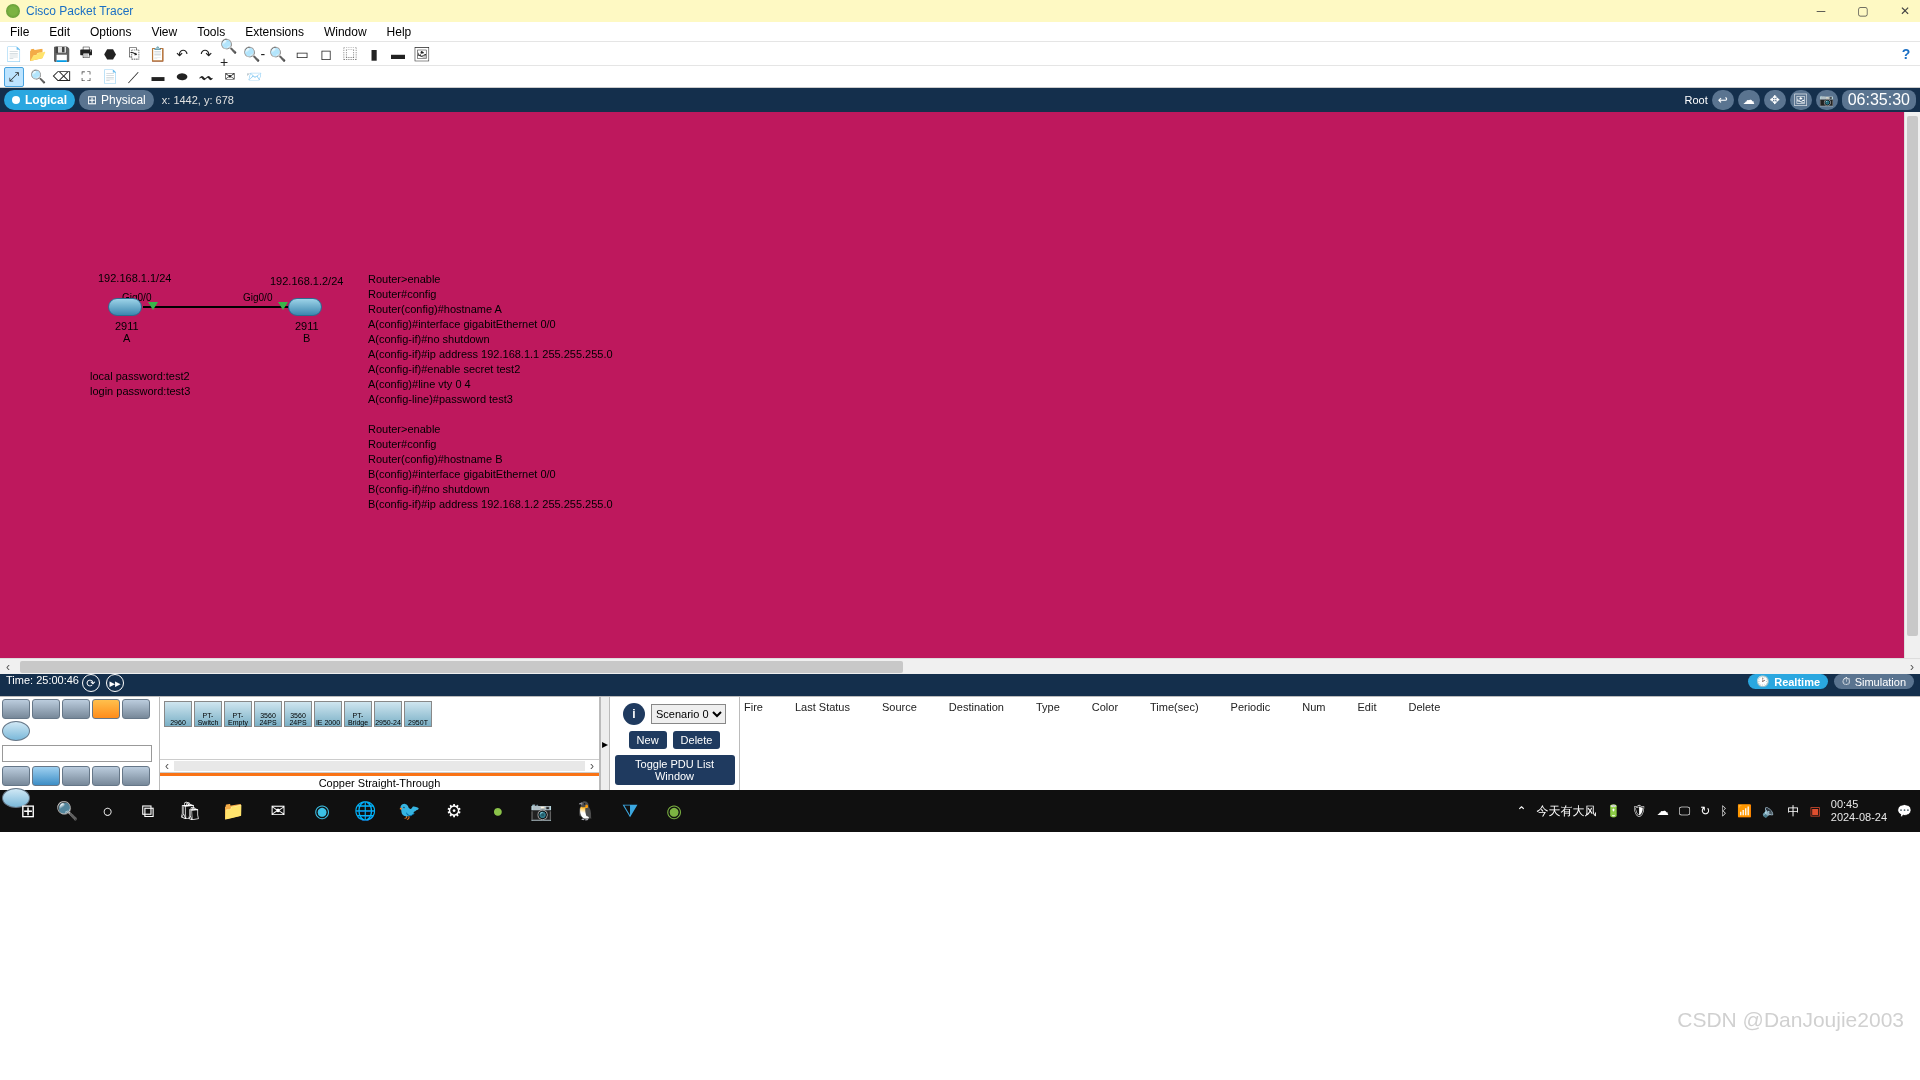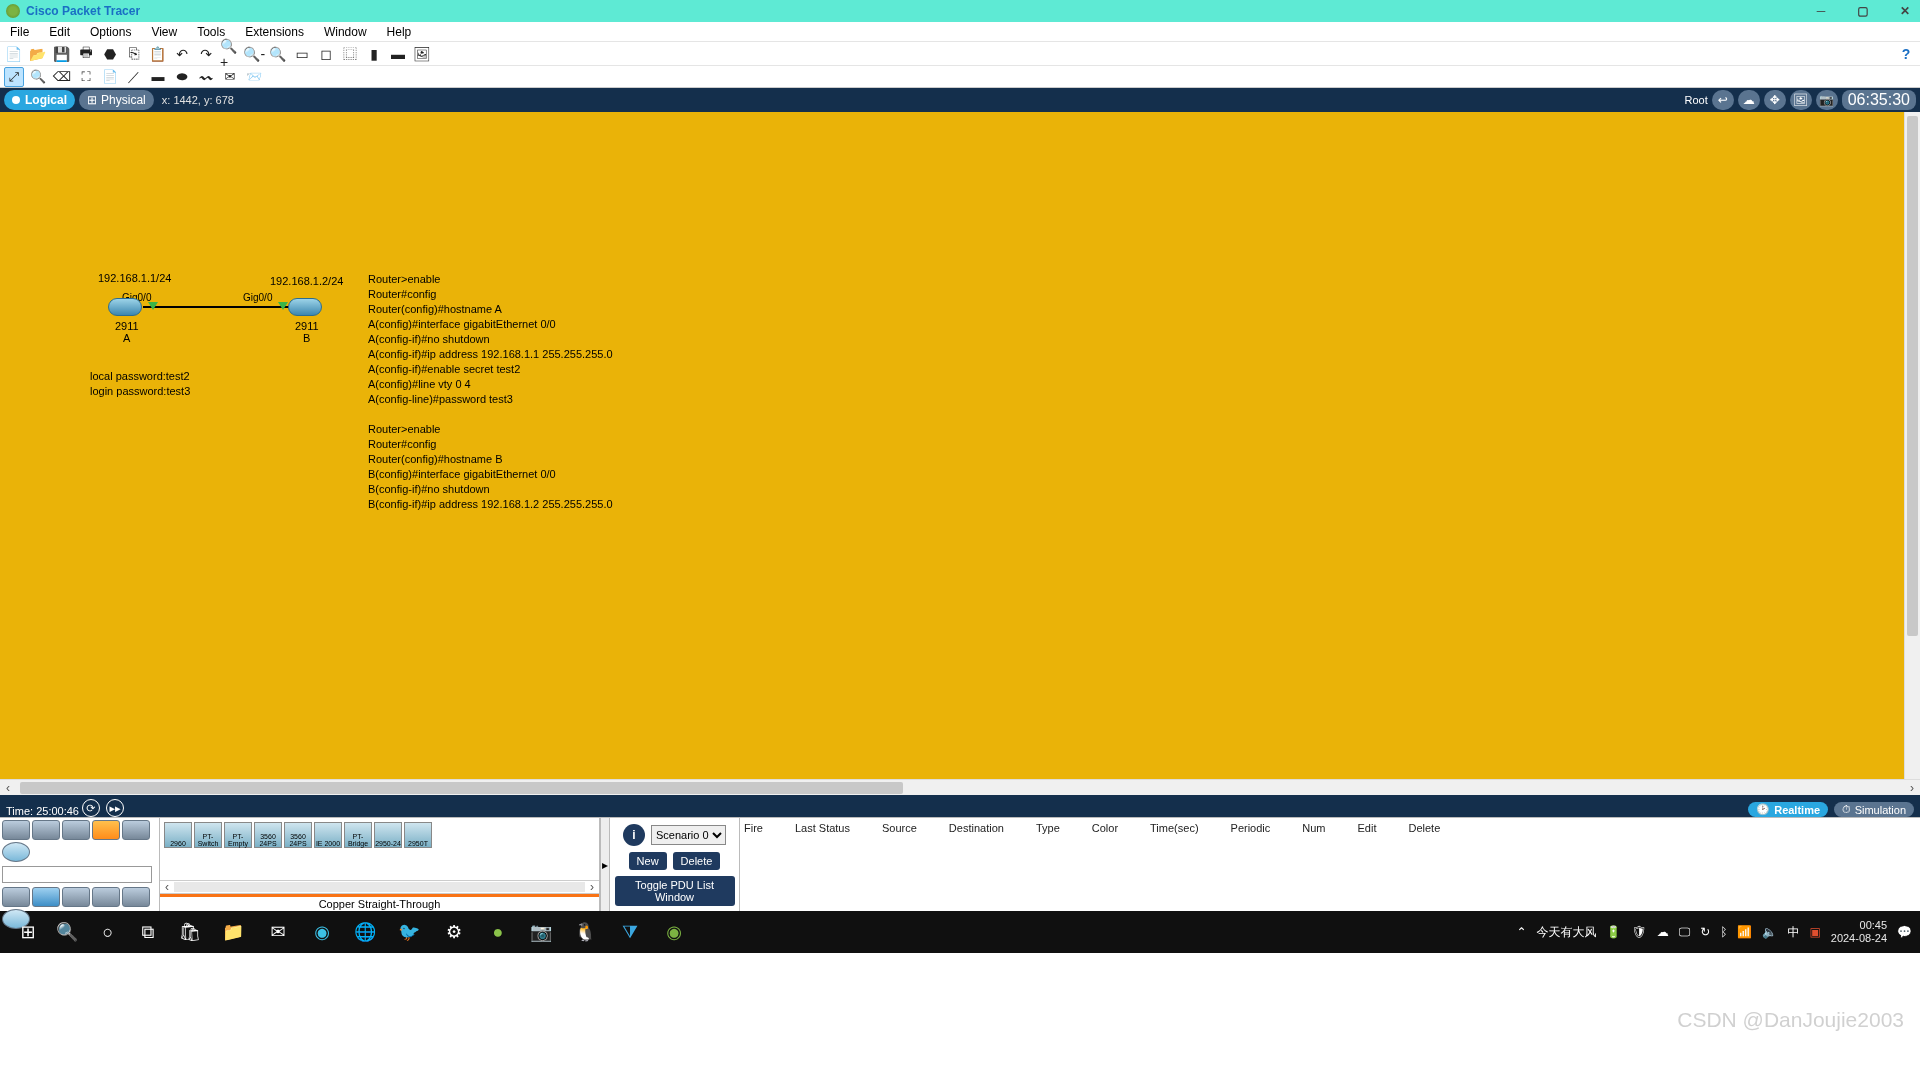--- a/index.html
+++ b/index.html
@@ -1,17 +1,17 @@
 <!DOCTYPE html>
 <html><head>
 <meta charset="utf-8">
 <style>
   * { margin: 0; padding: 0; box-sizing: border-box; font-family: "Microsoft YaHei", Tahoma, Arial, sans-serif; }
   body { width: 1920px; height: 1080px; background: #fff; overflow: hidden; font-size: 12px; }
-  .titlebar { height: 22px; background: #5eead4; display: flex; align-items: center; padding: 8px 6px; font-weight: bold; }
+  .titlebar { height: 22px; background: #fef9c3; display: flex; align-items: center; padding: 8px 6px; }
   .titlebar .logo { width: 14px; height: 14px; background: radial-gradient(circle, #7cb342 40%, #558b2f 100%); border-radius: 50%; margin-right: 6px; }
   .titlebar .title { color: #1a6fc4; font-size: 12px; }
   .titlebar .win-controls { margin-left: auto; display: flex; gap: 24px; color: #444; }
   .titlebar .win-controls span { width: 18px; text-align: center; cursor: pointer; }
   .menubar { height: 20px; display: flex; align-items: center; padding: 0 0; background: #fff; border-bottom: 1px solid #e5e5e5; }
   .menubar .item { padding: 0 10px; font-size: 12px; cursor: pointer; }
   .toolbar { height: 24px; display: flex; align-items: center; padding: 2px 4px; gap: 4px; border-bottom: 1px solid #e5e5e5; background:#fff;}
   .toolbar .tbtn { width: 20px; height: 20px; display:flex; align-items:center; justify-content:center; font-size:14px; color:#222; cursor:pointer;}
   .toolbar .help { margin-left:auto; font-weight:bold; color:#1a6fc4; }
   .toolbar2 { height: 22px; display:flex; align-items:center; padding:2px 4px; gap:4px; border-bottom:1px solid #ccc;}
@@ -19,33 +19,33 @@
   .toolbar2 .tbtn.active { background:#bde4ff; border:1px solid #4aa3e0; border-radius:2px; }
   .viewbar { height: 24px; background: #142f4c; display:flex; align-items:center; padding:2px 4px; color:#fff;}
   .viewtab { display:flex; align-items:center; height:20px; padding:0 8px; border-radius:10px; font-size:12px; cursor:pointer; margin-right:4px;}
   .viewtab.active { background:#2aa7e0; font-weight:bold; }
   .viewtab.inactive { background:#5a7490; }
   .viewtab .dot { width:8px; height:8px; border-radius:50%; background:#fff; margin-right:5px; display:inline-block;}
   .coords { font-size:11px; color:#e0e0e0; margin-left:4px;}
   .viewbar .right { margin-left:auto; display:flex; align-items:center; gap:4px;}
   .rbtn { width:22px; height:20px; background:#5a7490; border-radius:10px; display:flex; align-items:center; justify-content:center; font-size:12px; cursor:pointer;}
   .clock { font-size:16px; background:#5a7490; border-radius:8px; padding:1px 6px;}
-  .workspace { position:relative; height: 667px; background:#eab308; overflow:hidden;}
+  .workspace { position:relative; height: 546px; background:#be185d; overflow:hidden;}
   .scroll-v { position:absolute; right:0; top:0; width:16px; height:100%; background:#f0f0f0; border-left:1px solid #ddd; }
   .scroll-v .thumb { position:absolute; left:2px; right:2px; top:4px; height:520px; background:#c8c8c8; border-radius:2px;}
   .scroll-h { height:16px; background:#f0f0f0; border-top:1px solid #ddd; display:flex; align-items:center;}
   .scroll-h .thumb { height:12px; width:46%; background:#c8c8c8; border-radius:2px; margin-left:4px;}
   .scroll-h .arrow { width:16px; text-align:center; color:#555; cursor:pointer;}
   .device-label { position:absolute; font-size:11px; color:#000; text-align:center; }
   .router-icon { position:absolute; width:34px; height:18px; background:linear-gradient(#9cd3e8,#3c87b0); border-radius:9px; border:1px solid #2b6d91;}
   .link-line { position:absolute; height:2px; background:#000;}
   .link-dot { position:absolute; width:0; height:0; border-left:5px solid transparent; border-right:5px solid transparent; border-top:8px solid #39b54a;}
   .port-label { position:absolute; font-size:10px; }
   .note-text { position:absolute; font-size:11px; line-height:15px; white-space:pre; color:#000;}
-  .timebar { height:22px; background:#142f4c; color:#fff; display:flex; align-items:flex-end; padding:0 6px; font-size:11px;}
+  .timebar { height:22px; background:#142f4c; color:#fff; display:flex; align-items:flex-start; padding:0 6px; font-size:11px;}
   .timebar .play { width:18px; height:18px; border:1px solid #fff; border-radius:50%; display:flex; align-items:center; justify-content:center; margin:0 3px; cursor:pointer;}
   .timebar .right { margin-left:auto; display:flex; gap:6px;}
   .sim-tab { display:flex; align-items:center; border-radius:10px; padding:1px 8px; cursor:pointer;}
   .sim-tab.realtime { background:#2aa7e0; font-weight:bold;}
   .sim-tab.simulation { background:#5a7490;}
   .bottom-panel { height:94px; display:flex; border-top:1px solid #bbb;}
   .devpane { width:160px; border-right:1px solid #bbb; display:flex; flex-direction:column;}
   .devrow { display:flex; flex-wrap:wrap; gap:2px; padding:2px;}
   .devicon { width:28px; height:20px; background:linear-gradient(#bcd, #789); border:1px solid #678; border-radius:3px; cursor:pointer;}
   .devicon.bolt { background:linear-gradient(#ffc04d,#ff8c1a);}
@@ -66,21 +66,21 @@
   .pdu-ctrl select { font-size:11px; height:20px; border:1px solid #888;}
   .pdu-ctrl button { font-size:11px; background:#1f3a5f; color:#fff; border:none; border-radius:3px; padding:3px 8px; cursor:pointer;}
   .pdu-ctrl .toggle { width:120px;}
   .pdu-table { flex:1; padding:4px; font-size:11px;}
   .pdu-table .hdr { display:flex; gap:32px; color:#222;}
   .taskbar { height:42px; background:#101010; display:flex; align-items:center; padding:0 8px; color:#fff;}
   .tb-item { width:40px; height:40px; display:flex; align-items:center; justify-content:center; font-size:18px; cursor:pointer;}
   .tb-item.app { width:44px;}
   .tb-spacer { flex:1;}
   .tb-tray { display:flex; align-items:center; gap:10px; font-size:12px; color:#fff;}
-  .tb-tray .small { font-size:11px; color:#e8e8e8; line-height:13px; text-align:right; }
+  .tb-tray .small { font-size:11px; color:#e8e8e8; line-height:13px; text-align:left; }
   .watermark { position:absolute; right:16px; bottom:48px; color:rgba(150,150,150,.45); font-size:21px; font-weight:500; pointer-events:none;}
 </style>
 </head>
 <body>
 
 <div class="titlebar">
   <div class="logo"></div>
   <div class="title">Cisco Packet Tracer</div>
   <div class="win-controls">
     <span>─</span>

